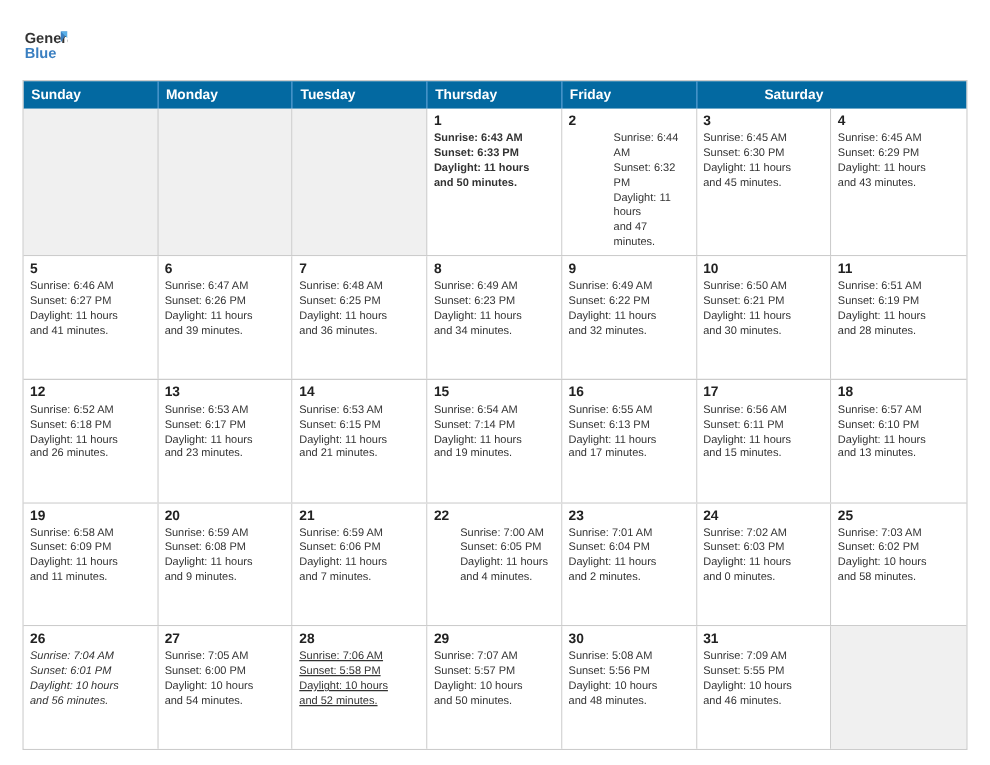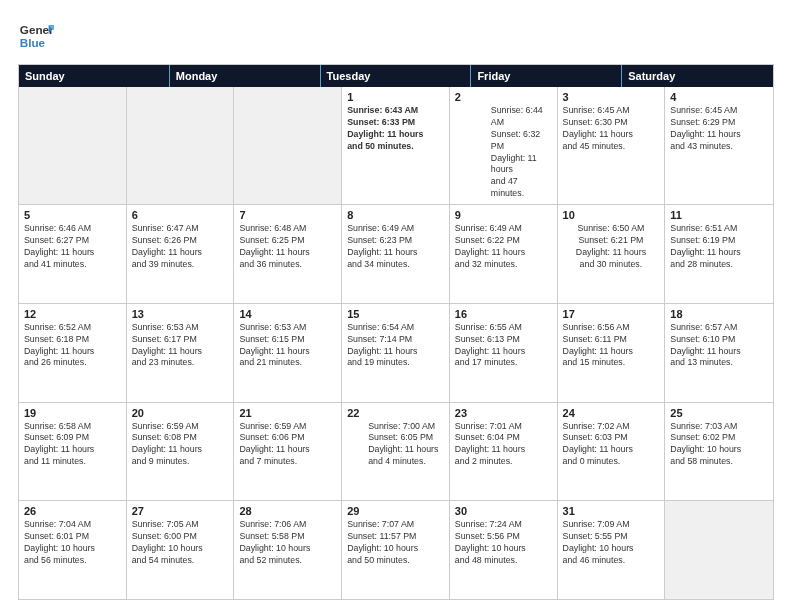--- a/index.html
+++ b/index.html
@@ -46,32 +46,32 @@
       color: #555;
     }
     .calendar {
       flex: 1;
       display: flex;
       flex-direction: column;
       border: 1px solid #ccc;
     }
     .cal-header {
       display: grid;
-      grid-template-columns: repeat(5, 1fr);
-      background: #0f172a;
+      grid-template-columns: repeat(7, 1fr);
+      background: #0369a1;
     }
     .cal-header-cell {
       color: #fff;
       font-size: 11px;
       font-weight: bold;
       padding: 5px 6px;
       text-align: left;
       border-right: 1px solid #5a9fd4;
     }
-    .cal-header-cell:last-child { border-right: none; }
+    .cal-header-cell:last-child { border-right: none; margin-left: 48px; }
     .cal-body {
       display: flex;
       flex-direction: column;
       flex: 1;
     }
     .cal-row {
       display: grid;
       grid-template-columns: repeat(7, 1fr);
       flex: 1;
       border-top: 1px solid #ccc;
@@ -118,20 +118,21 @@
       <div class="month-title"></div>
       <div class="location"></div>
     </div>
   </div>
 
   <div class="calendar">
     <div class="cal-header">
     <div class="cal-header-cell">Sunday</div>
         <div class="cal-header-cell">Monday</div>
         <div class="cal-header-cell">Tuesday</div>
+        <div class="cal-header-cell">Thursday</div>
         <div class="cal-header-cell">Friday</div>
         <div class="cal-header-cell">Saturday</div>
       </div>
     <div class="cal-body">
     <div class="cal-row">
           <div class="cal-cell shaded empty"></div>
           <div class="cal-cell shaded empty"></div>
           <div class="cal-cell shaded empty"></div>
           <div class="cal-cell">
             <span class="day-num">1</span>
@@ -193,21 +194,21 @@
           </div>
           <div class="cal-cell">
             <span class="day-num">9</span>
             <div class="cell-text" style="white-space: pre-line;">Sunrise: 6:49 AM
 Sunset: 6:22 PM
 Daylight: 11 hours
 and 32 minutes.</div>
           </div>
           <div class="cal-cell">
             <span class="day-num">10</span>
-            <div class="cell-text" style="white-space: pre-line; text-align: center;">Sunrise: 6:50 AM
+            <div class="cell-text" style="white-space: pre-line;">Sunrise: 6:50 AM
 Sunset: 6:21 PM
 Daylight: 11 hours
 and 30 minutes.</div>
           </div>
           <div class="cal-cell">
             <span class="day-num">11</span>
             <div class="cell-text" style="white-space: pre-line;">Sunrise: 6:51 AM
 Sunset: 6:19 PM
 Daylight: 11 hours
 and 28 minutes.</div>
@@ -311,49 +312,49 @@
             <span class="day-num">25</span>
             <div class="cell-text" style="white-space: pre-line;">Sunrise: 7:03 AM
 Sunset: 6:02 PM
 Daylight: 10 hours
 and 58 minutes.</div>
           </div>
         </div>
         <div class="cal-row">
           <div class="cal-cell">
             <span class="day-num">26</span>
-            <div class="cell-text" style="white-space: pre-line;">Sunrise: 7:04 AM
+            <div class="cell-text" style="white-space: pre-line; font-style: italic;">Sunrise: 7:04 AM
 Sunset: 6:01 PM
 Daylight: 10 hours
 and 56 minutes.</div>
           </div>
           <div class="cal-cell">
             <span class="day-num">27</span>
             <div class="cell-text" style="white-space: pre-line;">Sunrise: 7:05 AM
 Sunset: 6:00 PM
 Daylight: 10 hours
 and 54 minutes.</div>
           </div>
           <div class="cal-cell">
             <span class="day-num">28</span>
-            <div class="cell-text" style="white-space: pre-line;">Sunrise: 7:06 AM
+            <div class="cell-text" style="white-space: pre-line; text-decoration: underline;">Sunrise: 7:06 AM
 Sunset: 5:58 PM
 Daylight: 10 hours
 and 52 minutes.</div>
           </div>
           <div class="cal-cell">
             <span class="day-num">29</span>
             <div class="cell-text" style="white-space: pre-line;">Sunrise: 7:07 AM
-Sunset: 11:57 PM
+Sunset: 5:57 PM
 Daylight: 10 hours
 and 50 minutes.</div>
           </div>
           <div class="cal-cell">
             <span class="day-num">30</span>
-            <div class="cell-text" style="white-space: pre-line;">Sunrise: 7:24 AM
+            <div class="cell-text" style="white-space: pre-line;">Sunrise: 5:08 AM
 Sunset: 5:56 PM
 Daylight: 10 hours
 and 48 minutes.</div>
           </div>
           <div class="cal-cell">
             <span class="day-num">31</span>
             <div class="cell-text" style="white-space: pre-line;">Sunrise: 7:09 AM
 Sunset: 5:55 PM
 Daylight: 10 hours
 and 46 minutes.</div>

